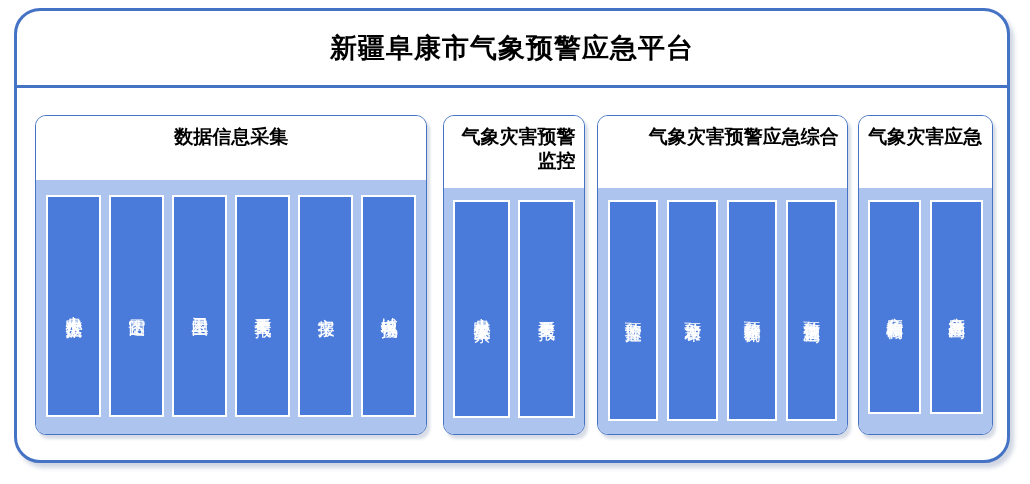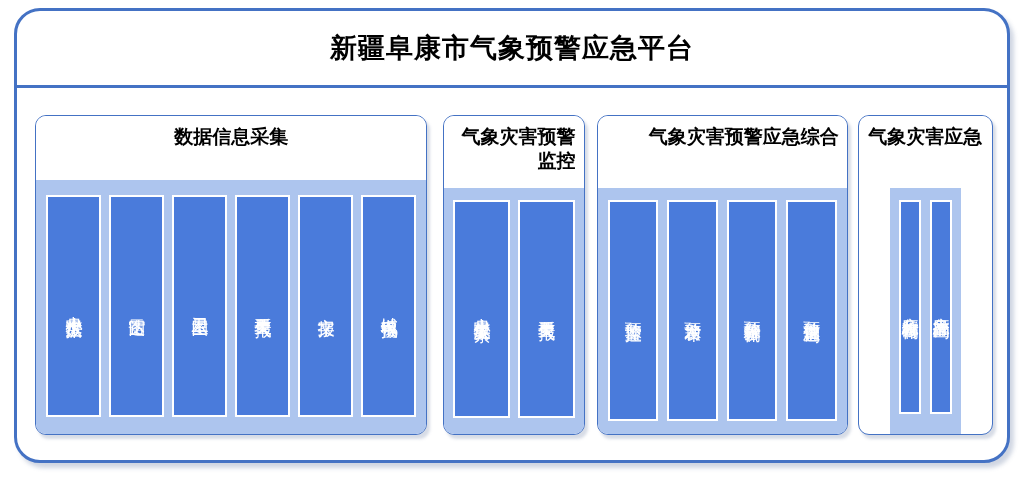--- a/index.html
+++ b/index.html
@@ -120,21 +120,21 @@
     line-height: 1.05;
     letter-spacing: 1px;
     white-space: nowrap;
     text-align: center;
   }
 
   
   .panel-1 { width: 400px; height: 320px; }
   .panel-2 { width: 144px; height: 320px; margin-left: 16px; }
   .panel-3 { width: 256px; height: 320px; margin-left: 12px; }
-  .panel-4 { width: 138px; height: 320px; margin-left: 10px; align-items: center; }
+  .panel-4 { width: 138px; height: 320px; margin-left: 10px; }
 
   .panel-1 .panel-head { height: 64px; }
   .panel-2 .panel-head { height: 72px; }
   .panel-3 .panel-head { height: 72px; }
   .panel-4 .panel-head { height: 72px; }
 
   .panel-1 .panel-body { padding-top: 15px; }
   .panel-2 .panel-body { padding: 12px 9px 16px 9px; }
   .panel-3 .panel-body { padding: 12px 10px 13px 10px; gap: 9px; }
   .panel-4 .panel-body { padding: 12px 9px 20px 9px; gap: 9px; }

